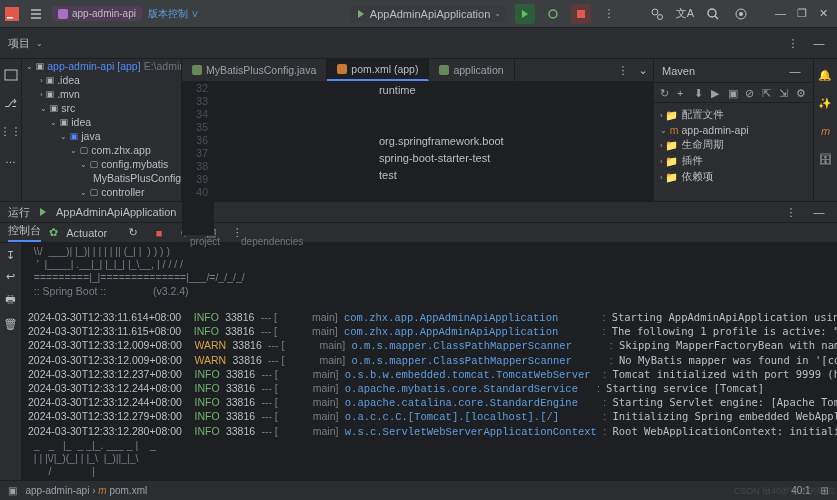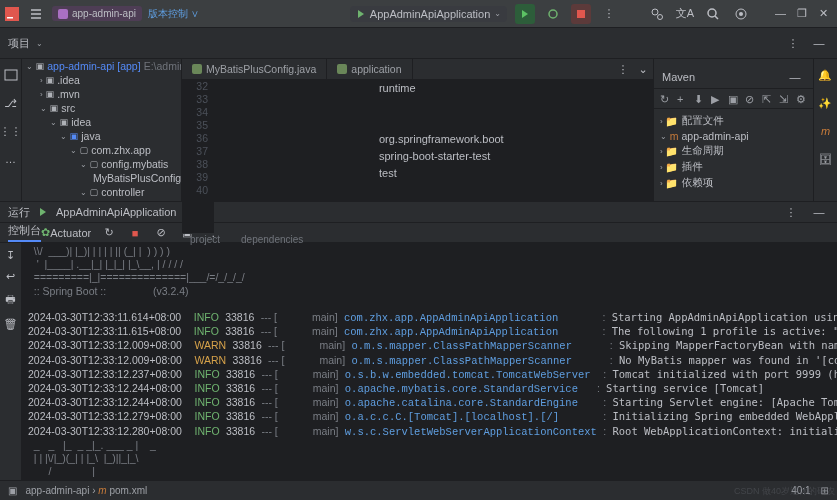--- a/index.html
+++ b/index.html
@@ -30,29 +30,29 @@
 .editor-area { flex:1; display:flex; flex-direction:column; background:#1e1f22; position:relative; }
 .tabs { height:24px; display:flex; align-items:center; background:#2b2d30; border-bottom:1px solid #1e1f22; }
 .tab { padding:4px 10px; font-size:10.5px; color:#9da0a6; display:flex; align-items:center; gap:4px; border-right:1px solid #1e1f22; cursor:pointer; }
 .tab.active { background:#1e1f22; color:#bcbec4; border-bottom:2px solid #548af7; }
 .tab-icon { width:10px; height:10px; display:inline-block; }
 .gutter { display:flex; }
 .line-numbers { width:32px; text-align:right; padding-right:6px; color:#4b5059; font-size:10.5px; line-height:13px; background:#1e1f22; }
 .code { flex:1; font-family:Consolas,monospace; font-size:11px; line-height:17px; white-space:pre; color:#bcbec4; padding-left:6px; }
 .xml-tag { color:#e8bf6a; } .xml-text { color:#bcbec4; } .xml-comment { color:#808080; }
 .editor-footer { height:16px; display:flex; gap:21px; padding:0 8px; color:#6f737a; font-size:10px; align-items:center; border-top:1px solid #2b2d30; }
-.maven-panel { width:160px; background:#2b2d30; border-left:1px solid #1e1f22; display:flex; flex-direction:column;justify-content:center; }
+.maven-panel { width:160px; background:#2b2d30; border-left:1px solid #1e1f22; display:flex; flex-direction:column; }
 .maven-header { height:24px; display:flex; align-items:center; justify-content:space-between; padding:0 8px; border-bottom:1px solid #1e1f22; }
 .maven-toolbar { height:20px; display:flex; align-items:center; gap:6px; padding:0 6px; border-bottom:1px solid #1e1f22; }
 .maven-toolbar .mini { width:12px; height:12px; color:#9da0a6; }
 .maven-tree { padding:4px 6px; font-size:10.5px; }
 .maven-node { padding:1px 0; display:flex; align-items:center; gap:3px; }
 .right-strip { width:24px; background:#2b2d30; border-left:1px solid #1e1f22; display:flex; flex-direction:column; align-items:center; gap:8px; padding-top:6px; }
 .run-header { height:22px; background:#2b2d30; display:flex; align-items:center; padding:0 8px; gap:8px; border-top:1px solid #1e1f22; border-bottom:1px solid #1e1f22; }
-.console-tabs { height:20px; display:flex; align-items:center; padding:0 8px; gap:0; border-bottom:1px solid #1e1f22; }
+.console-tabs { height:20px; display:flex; align-items:center; padding:0 8px; gap:8px; border-bottom:1px solid #1e1f22; }
 .console-toolbar { display:flex; gap:6px; }
 .console-body { display:flex; height:272px; }
 .console-left { width:22px; background:#2b2d30; border-right:1px solid #1e1f22; display:flex; flex-direction:column; align-items:center; gap:8px; padding-top:6px; }
 .console-text { flex:1; font-family:Consolas,monospace; font-size:10.5px; line-height:13.2px; background:#1e1f22; color:#bcbec4; padding:2px 6px; white-space:pre; overflow:hidden; }
 .log-INFO { color:#6fb36f; } .log-WARN { color:#d6a24a; } .log-cls { color:#5f9ee0;font-family:Liberation Mono, monospace; } .log-dim { color:#7a7e85; } .log-ts { color:#bcbec4; }
 .statusbar { position:absolute; bottom:0; left:0; right:0; height:20px; background:#2b2d30; border-top:1px solid #1e1f22; display:flex; align-items:center; padding:0 8px; font-size:10px; color:#9da0a6; gap:8px; }
 .statusbar .right { margin-left:auto; display:flex; gap:10px; align-items:center; }
 .arrow { font-size:8px; color:#9da0a6; }
 .watermark { position:absolute; right:2px; bottom:2px; font-size:9px; color:#5a5d63; opacity:.5; }
 </style>
@@ -202,20 +202,21 @@
     <div class="tree-node tree-indent-6">
         <span class="file-icon" style="background:#548af7"></span>
         <span>SysUserController</span>
       </div>
   </div>
 
   <div class="editor-area">
     <div class="tabs">
       <div id="tabs-container" style="display:flex">
           <div class="tab"><span class="tab-icon" style="background:#6a8759;border-radius:2px"></span>MyBatisPlusConfig.java</div>
+          <div class="tab active"><span class="tab-icon" style="background:#c77b3a;border-radius:2px"></span>pom.xml (app)</div>
           <div class="tab"><span class="tab-icon" style="background:#6a8759;border-radius:2px"></span>application</div>
         </div>
       <span class="icon-btn" style="margin-left:auto">⋮</span>
       <span class="icon-btn">⌄</span>
     </div>
     <div class="gutter">
       <div class="line-numbers" id="line-numbers">32
 33
 34
 35

